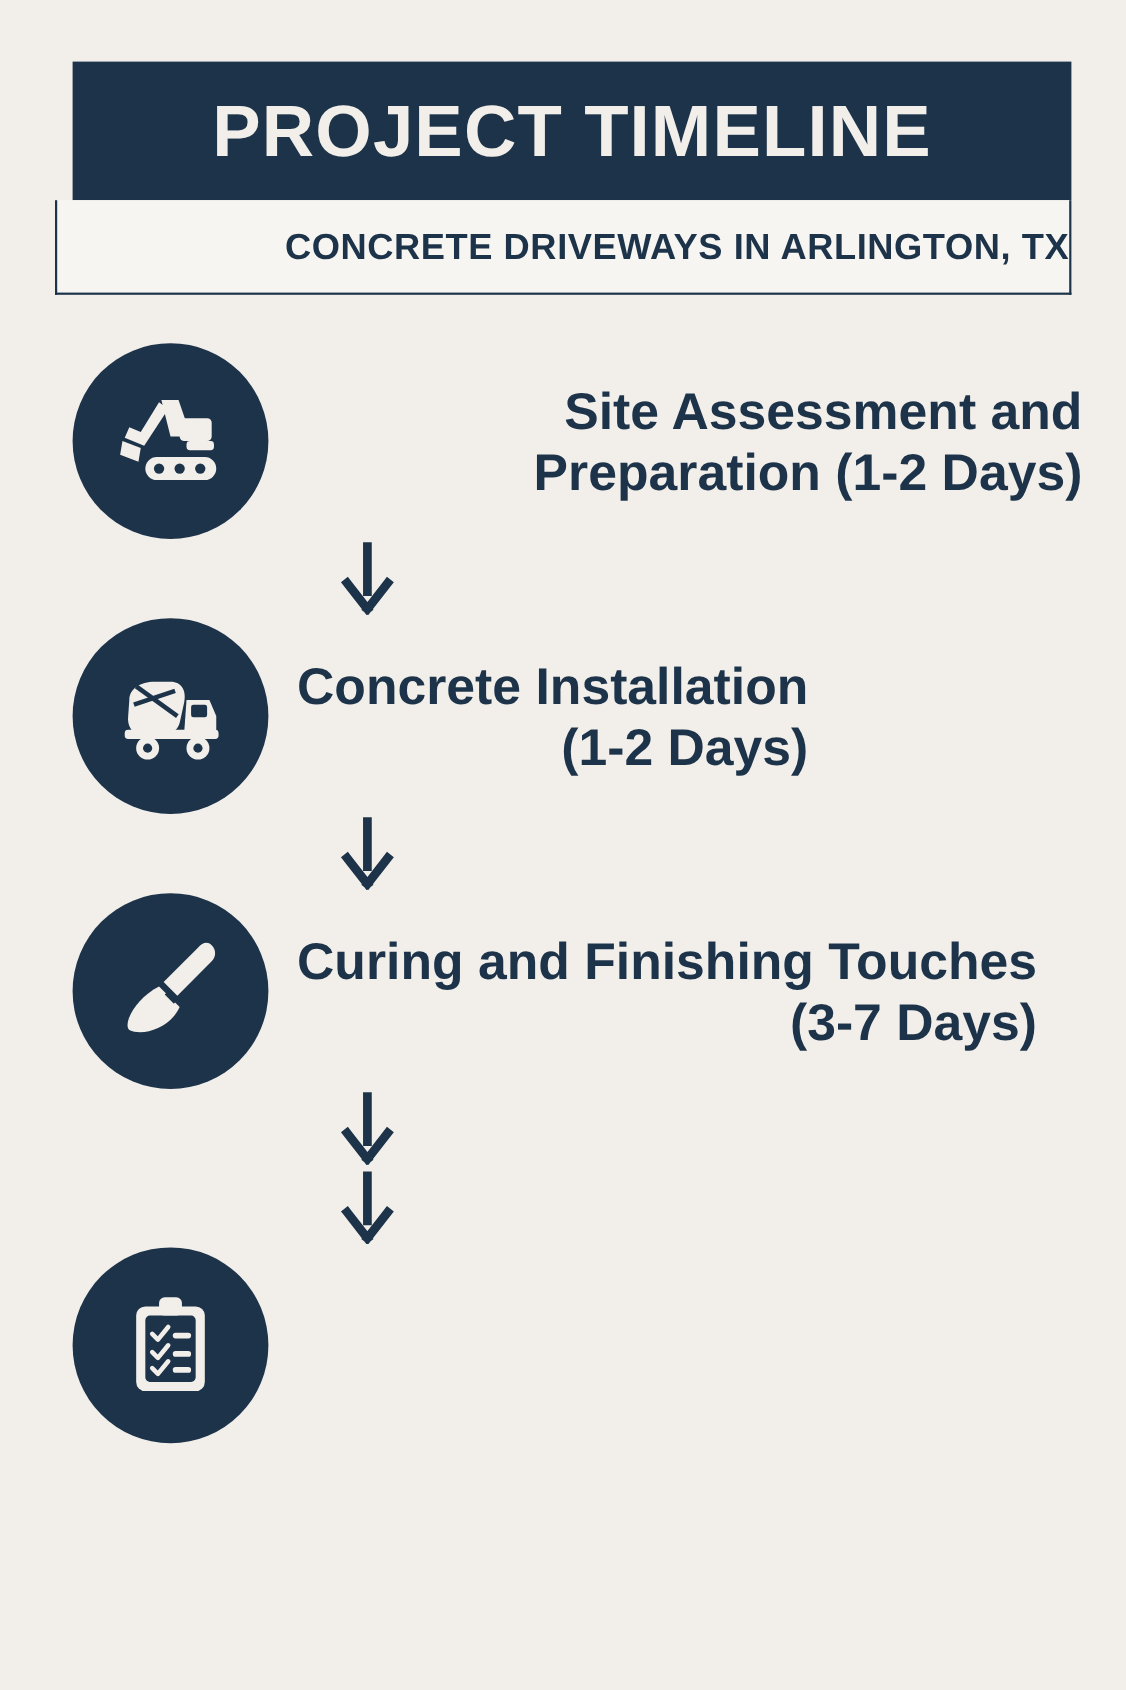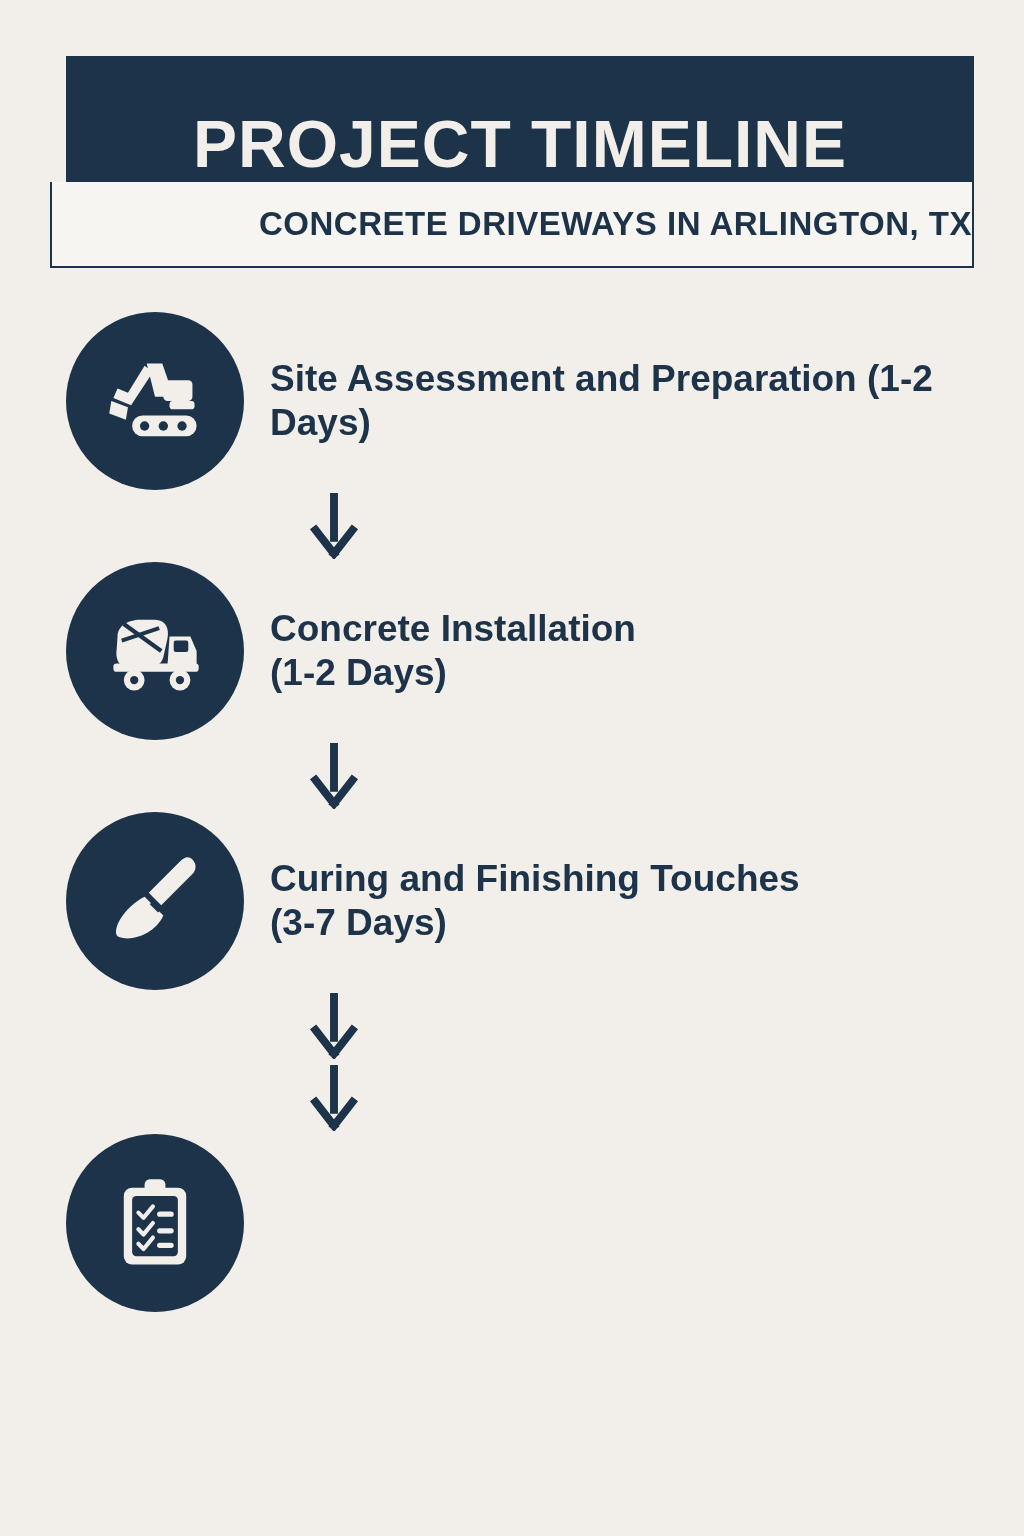--- a/index.html
+++ b/index.html
@@ -22,21 +22,21 @@
   }
 
   
   .header-wrap {
     margin: 56px 50px 0 50px;
   }
   .title-bar {
     background: #1d3349;
     height: 126px;
     display: flex;
-    align-items: flex-end;
+    align-items: center;
     justify-content: center;
     margin-left: 16px;
   }
   .title-bar h1 {
     margin: 0;
     color: #f2efeb;
     font-size: 66px;
     letter-spacing: 1px;
     font-weight: 800;
     font-family: "Liberation Sans", sans-serif;
@@ -80,24 +80,25 @@
     align-items: center;
     justify-content: center;
   }
   .icon-badge svg {
     width: 104px;
     height: 104px;
     display: block;
   }
   .step-text {
     color: #1d3349;
-    font-size: 37px;
+    font-size: 47px;
     line-height: 1.18;
     font-weight: 700;
     max-width: 720px;
+    text-align: right;
   }
   .step-text .dur {
     font-weight: 600;
   }
 
   .arrow {
     height: 72px;
     display: flex;
     align-items: center;
     justify-content: flex-start;

